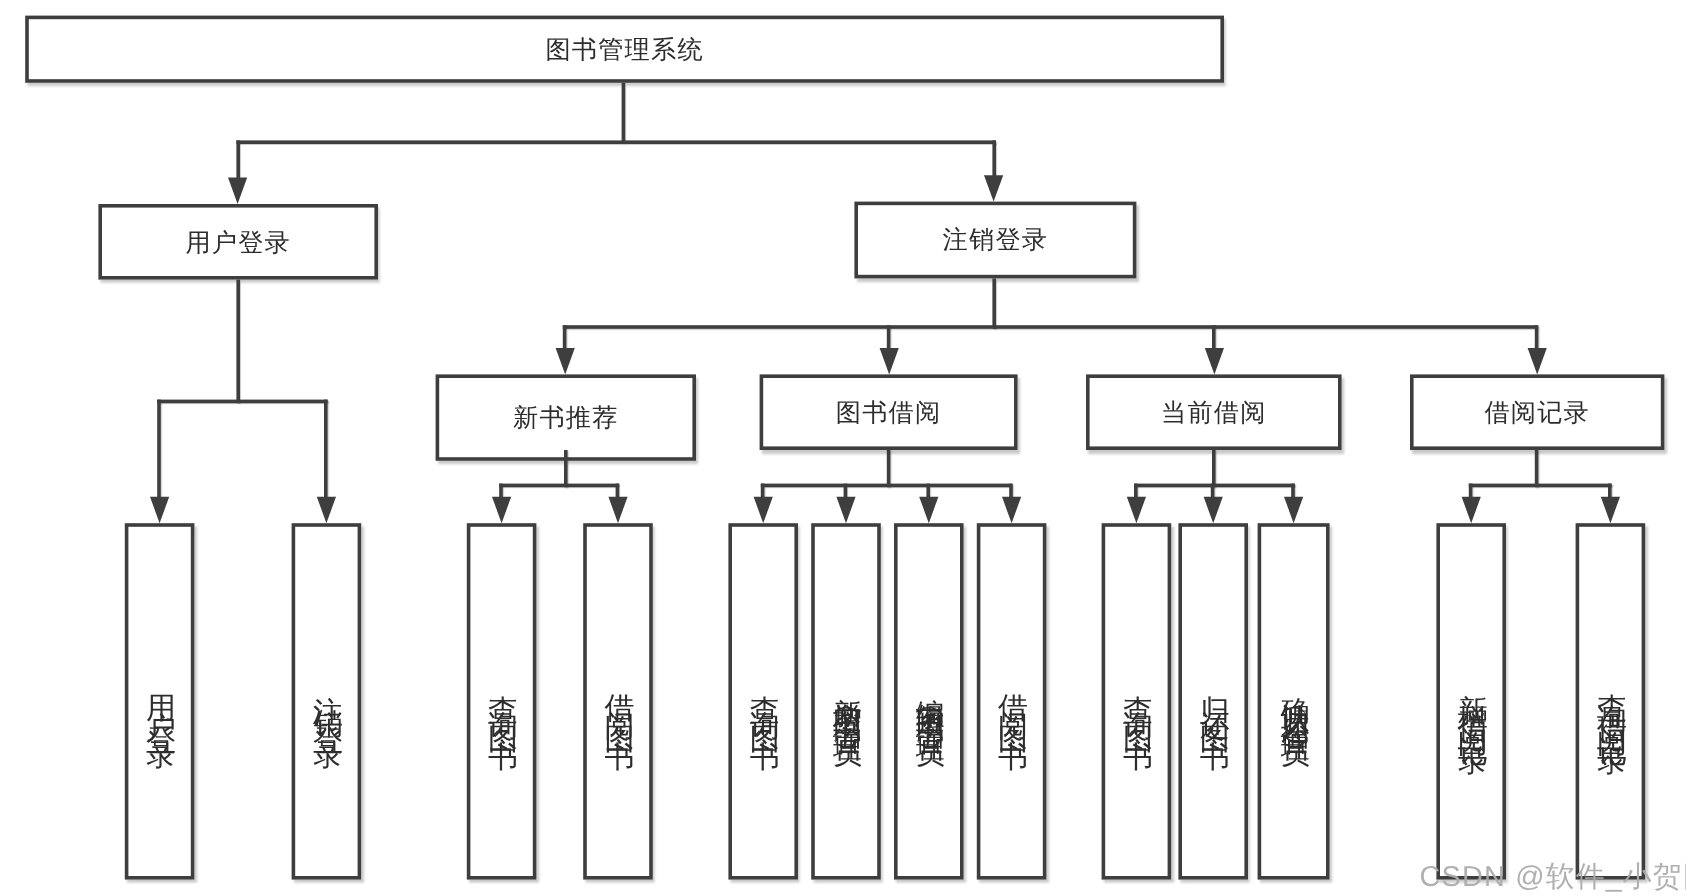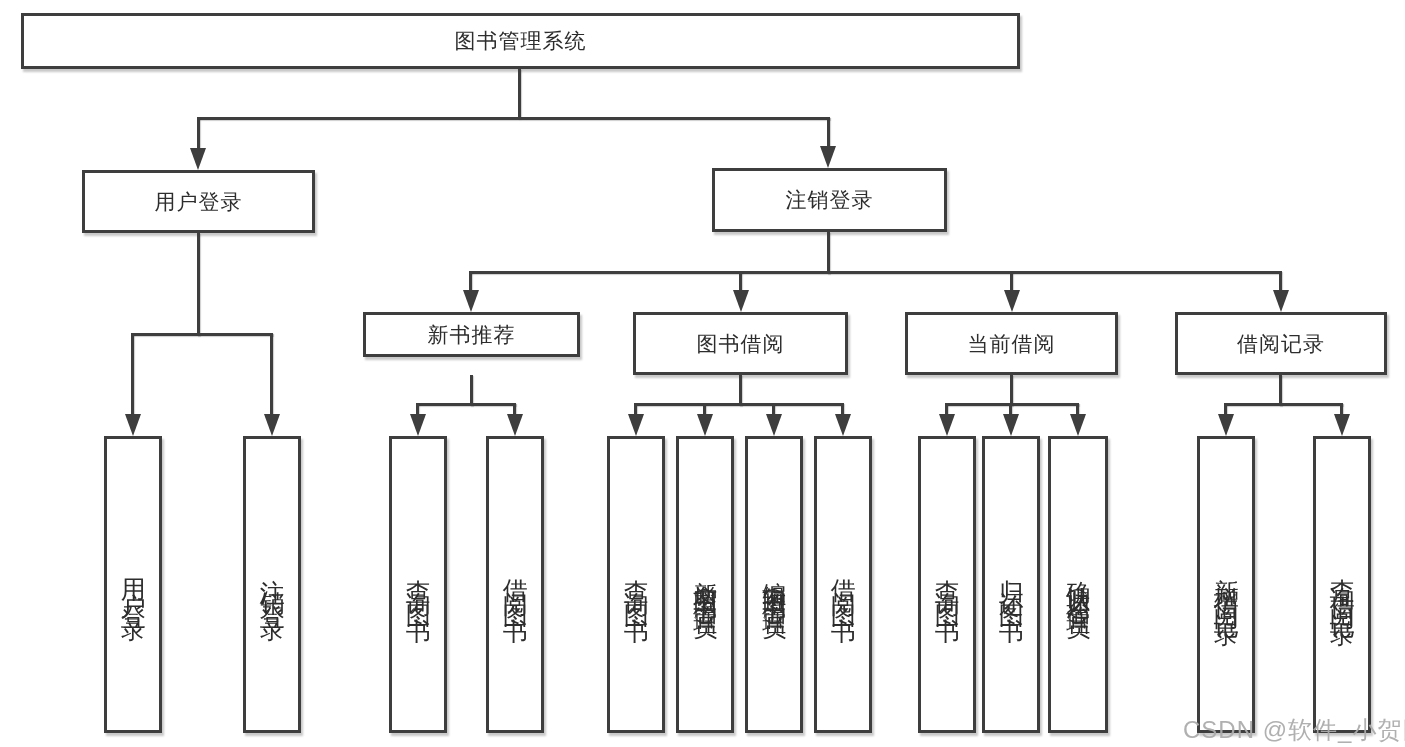--- a/index.html
+++ b/index.html
@@ -67,21 +67,21 @@
   </div>
 
   <div class="box hbox" style="left:82px; top:170px; width:233px; height:63px;">
     <span>用户登录</span>
   </div>
 
   <div class="box hbox" style="left:712px; top:168px; width:235px; height:64px;">
     <span>注销登录</span>
   </div>
 
-  <div class="box hbox" style="left:363px; top:312px; width:217px; height:45px;">
+  <div class="box hbox" style="left:363px; top:312px; width:217px; height:72px;">
     <span>新书推荐</span>
   </div>
 
   <div class="box hbox" style="left:905px; top:312px; width:213px; height:63px;">
     <span>当前借阅</span>
   </div>
 
   <div class="box hbox" style="left:633px; top:312px; width:215px; height:63px;">
     <span>图书借阅</span>
   </div>

